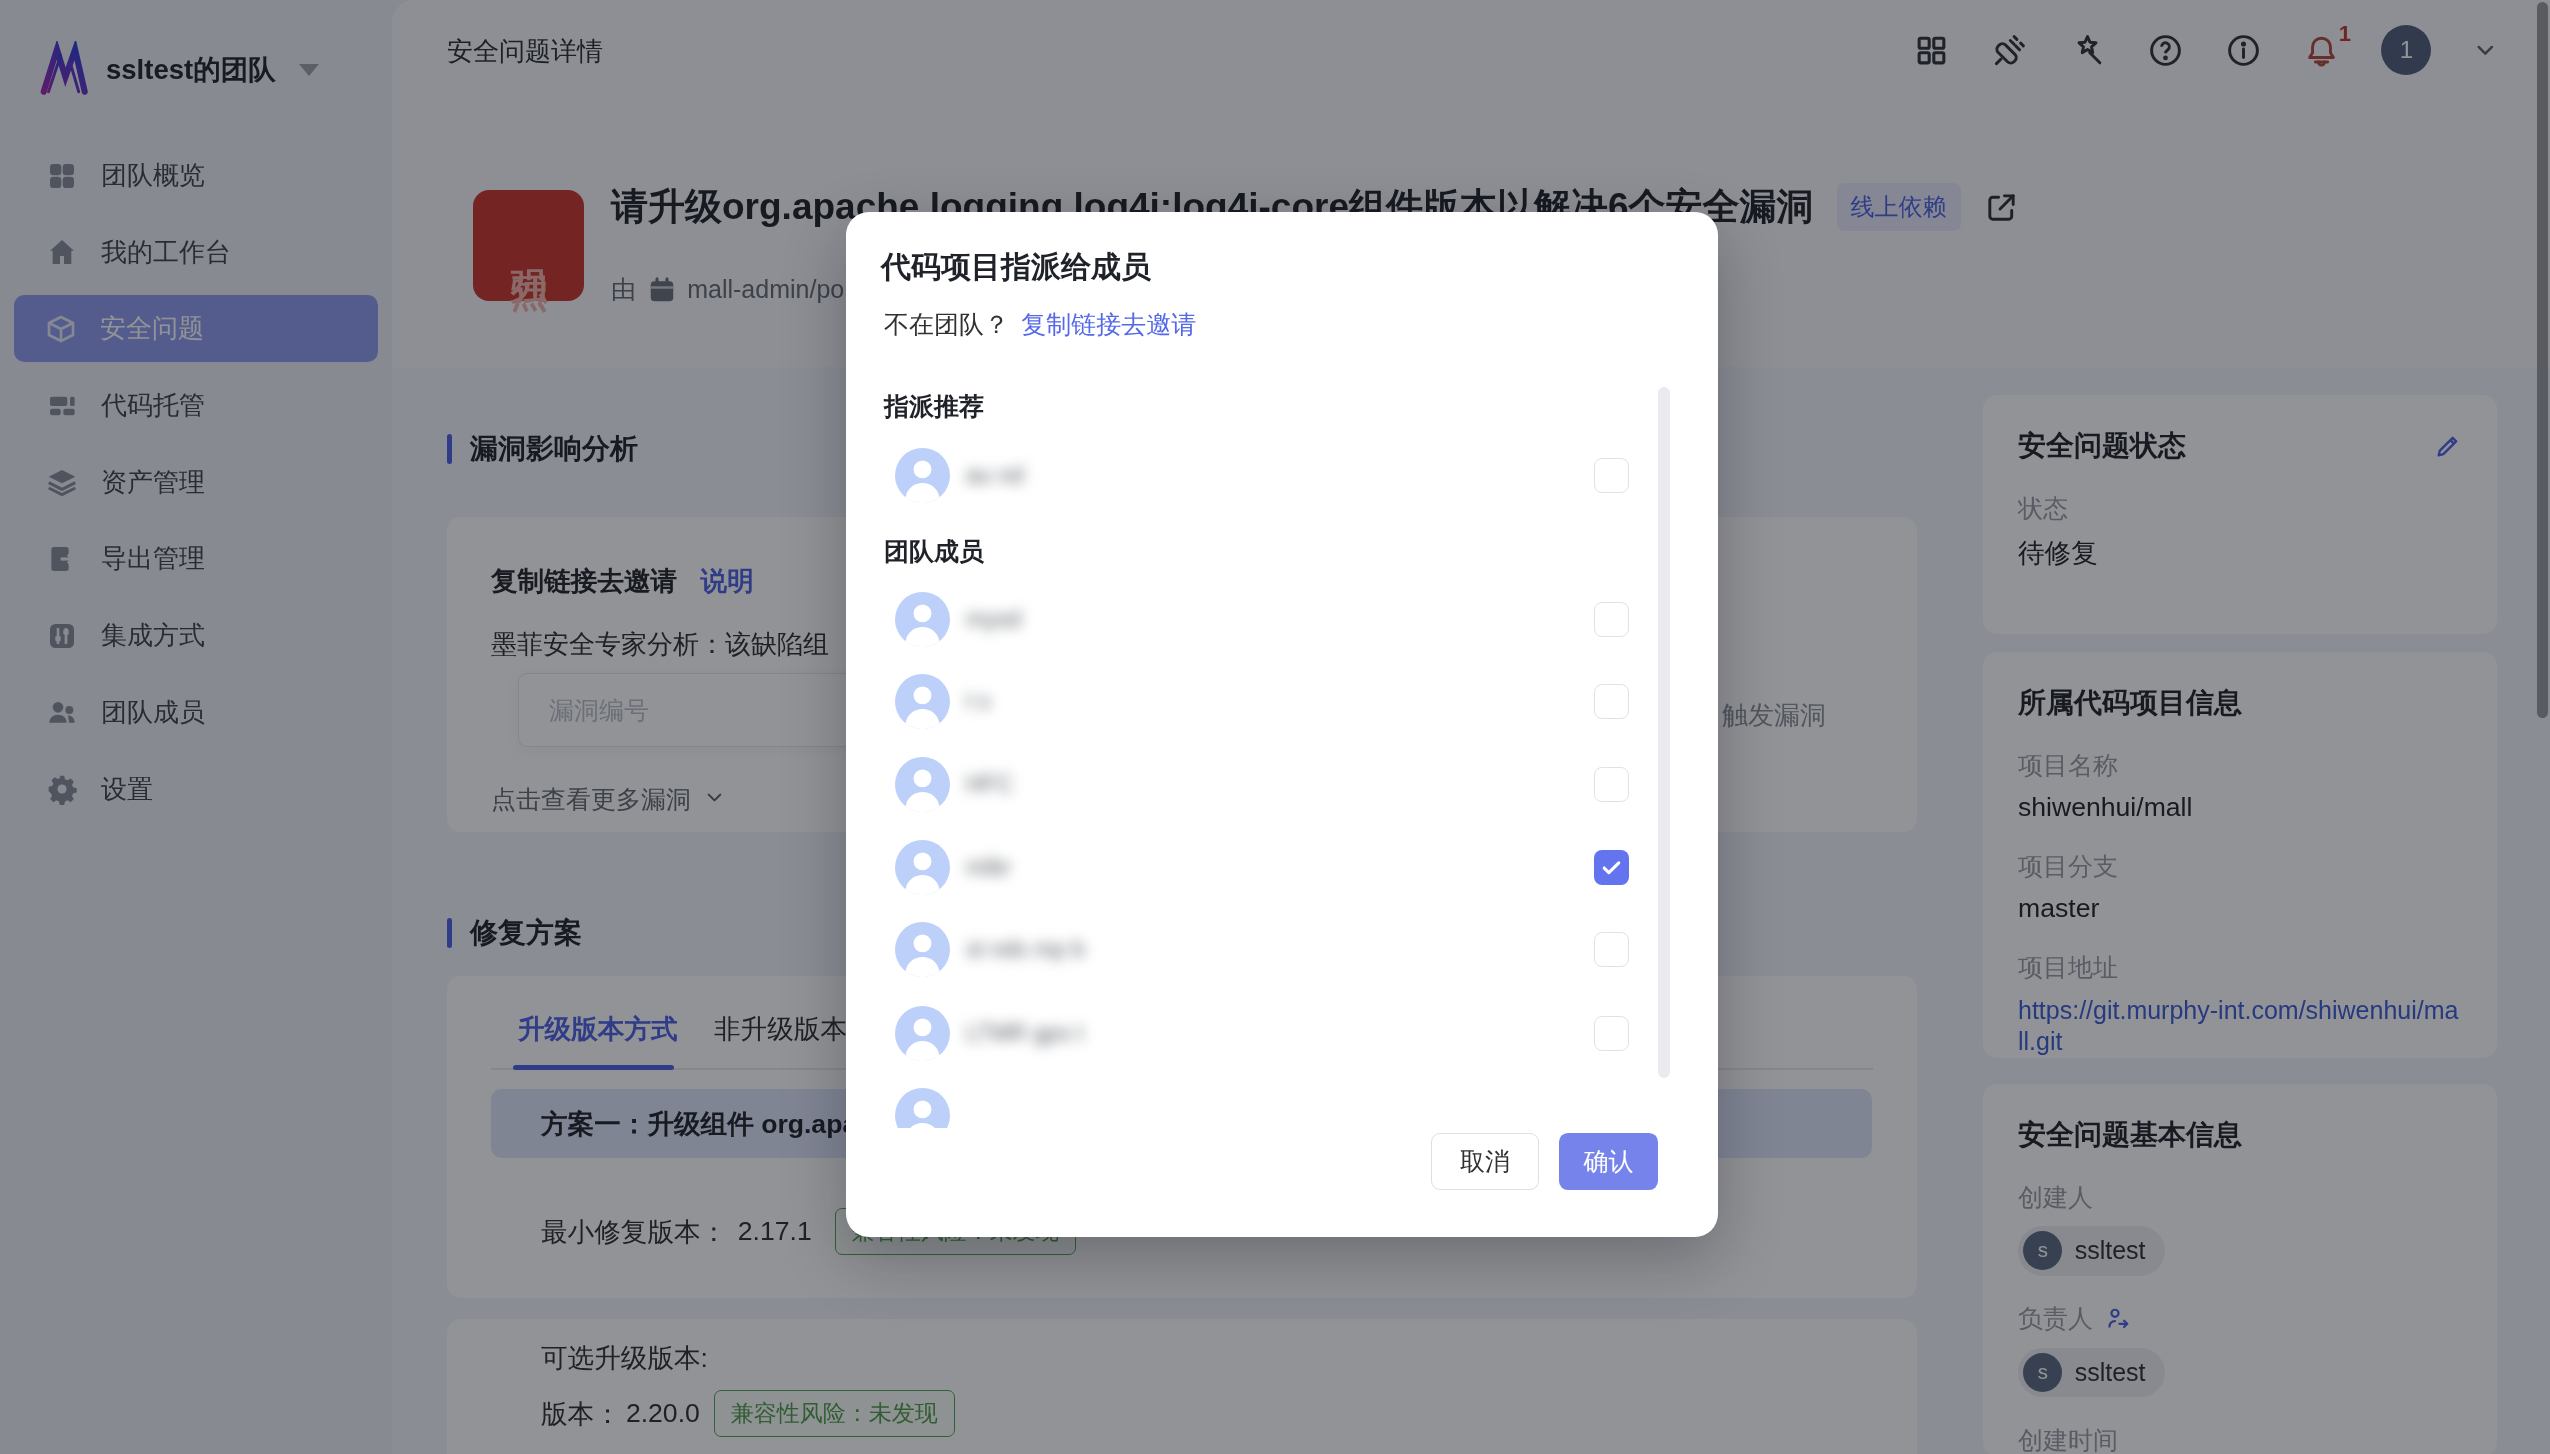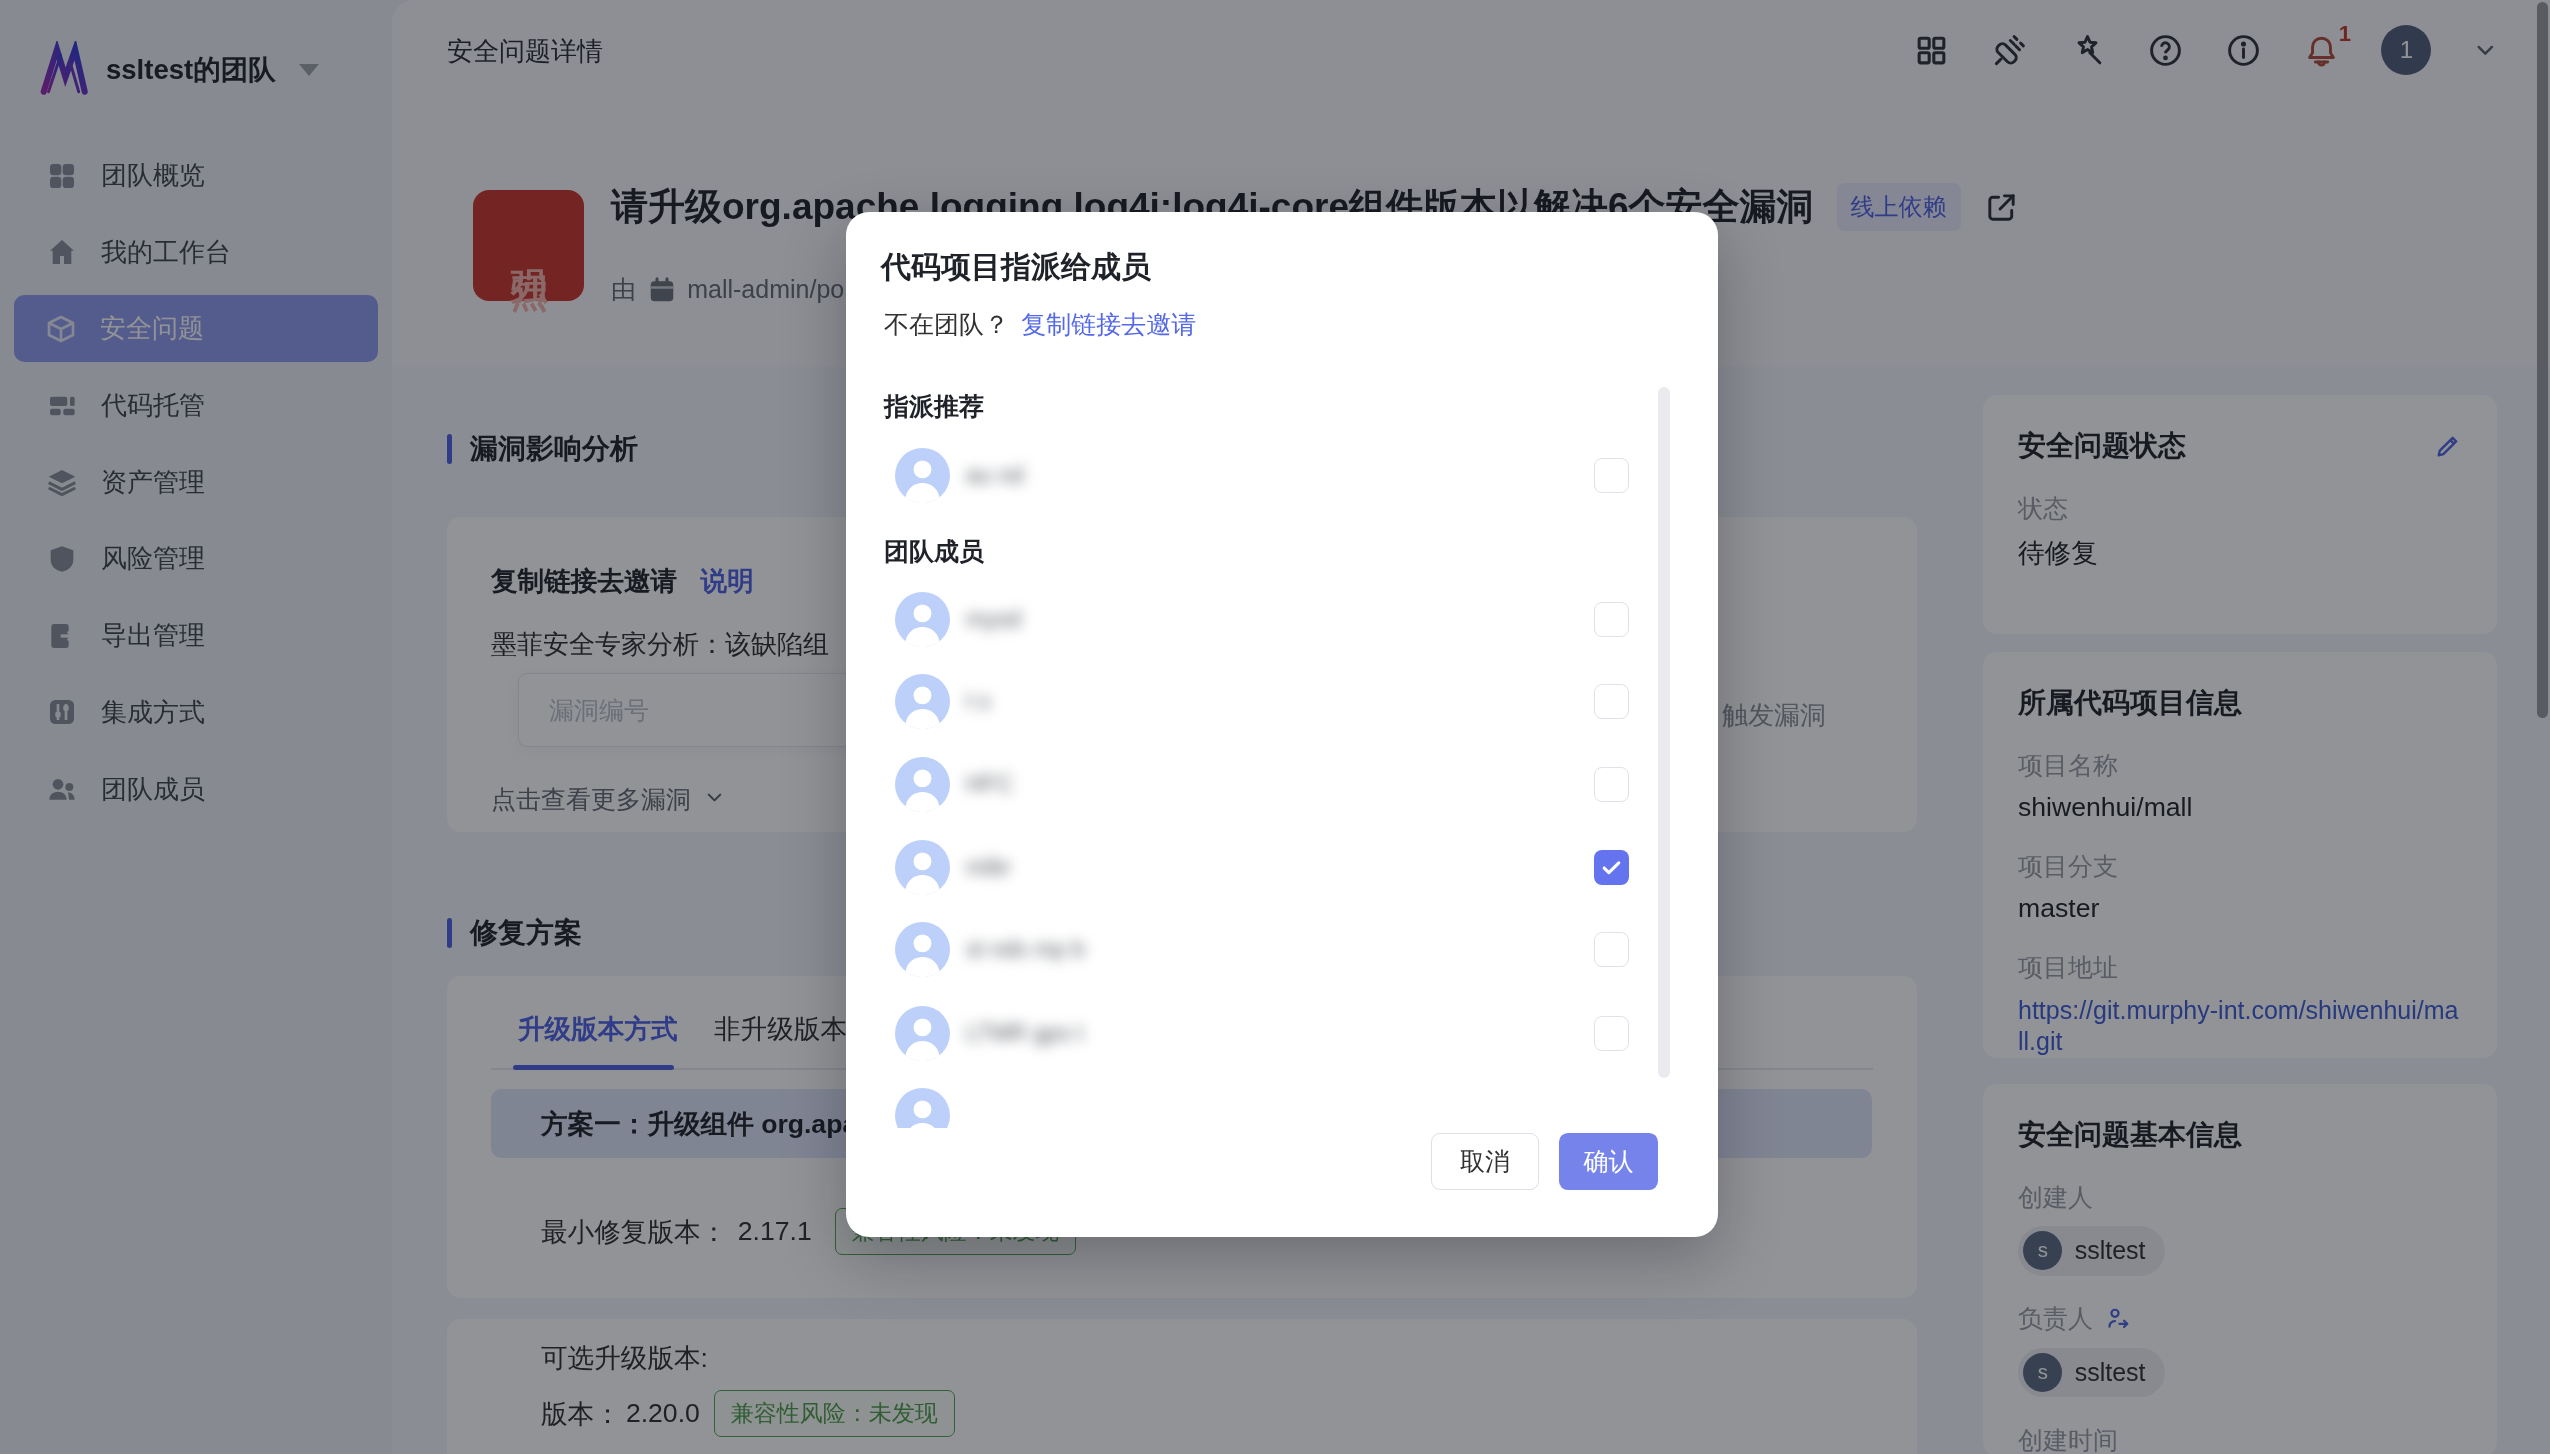--- a/index.html
+++ b/index.html
@@ -188,28 +188,20 @@
           <svg viewBox="0 0 24 24" fill="none" stroke="currentColor" stroke-width="2.2" stroke-linejoin="round">
             <path d="M12 3l10 5-10 5L2 8z" fill="currentColor" stroke="none"></path>
             <path d="M2 12.5l10 5 10-5"></path>
             <path d="M2 16.5l10 5 10-5"></path>
           </svg>
         </span>
         <span>资产管理</span>
       </div>
       <div class="menu-item">
         <span class="mi-icon">
-          <svg viewBox="0 0 24 24" fill="currentColor">
-            <path d="M12 2.5l8.5 3v7c0 4.8-3.7 8-8.5 9-4.8-1-8.5-4.2-8.5-9v-7z"></path>
-          </svg>
-        </span>
-        <span>风险管理</span>
-      </div>
-      <div class="menu-item">
-        <span class="mi-icon">
           <svg viewBox="0 0 24 24" fill="none" stroke="currentColor" stroke-width="2" stroke-linejoin="round">
             <rect x="4" y="3" width="13" height="18" rx="2" fill="currentColor" stroke="none"></rect>
             <path d="M11 12h9" stroke="#ECF0F6" stroke-width="2.4"></path>
             <path d="M16.5 8.5L20 12l-3.5 3.5" stroke="#ECF0F6" stroke-width="2.4" fill="none"></path>
           </svg>
         </span>
         <span>导出管理</span>
       </div>
       <div class="menu-item">
         <span class="mi-icon">
@@ -225,20 +217,29 @@
       <div class="menu-item">
         <span class="mi-icon">
           <svg viewBox="0 0 24 24" fill="currentColor">
             <circle cx="9" cy="8.5" r="4"></circle>
             <path d="M2.5 20c0-4 3-6 6.5-6s6.5 2 6.5 6z"></path>
             <circle cx="17.5" cy="10.5" r="3"></circle>
             <path d="M16.5 14.5c2.8.3 5 2.2 5 5.5h-4.2"></path>
           </svg>
         </span>
         <span>团队成员</span>
+      </div>
+      <div class="menu-item">
+        <span class="mi-icon">
+          <svg viewBox="0 0 24 24" fill="currentColor">
+            <path d="M10.3 2h3.4l.5 2.6 2 .9 2.3-1.4 2.4 2.4-1.4 2.3.9 2 2.6.5v3.4l-2.6.5-.9 2 1.4 2.3-2.4 2.4-2.3-1.4-2 .9-.5 2.6h-3.4l-.5-2.6-2-.9-2.3 1.4-2.4-2.4 1.4-2.3-.9-2L2 13.7v-3.4l2.6-.5.9-2-1.4-2.3 2.4-2.4 2.3 1.4 2-.9z"></path>
+            <circle cx="12" cy="12" r="3.4" fill="#ECF0F6"></circle>
+          </svg>
+        </span>
+        <span>设置</span>
       </div>
     </div>
 </div>
 
 <div id="content">
   <div id="top-band"></div>
   <div class="hdr-title">安全问题详情</div>
 
   <div id="hdr-icons">
     <span class="hicon">

